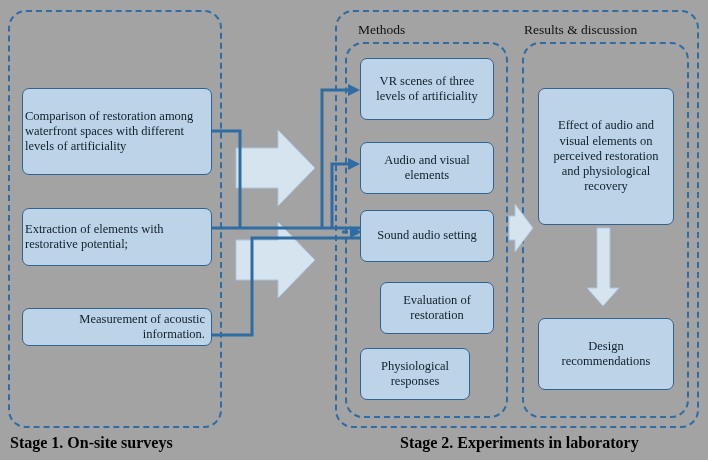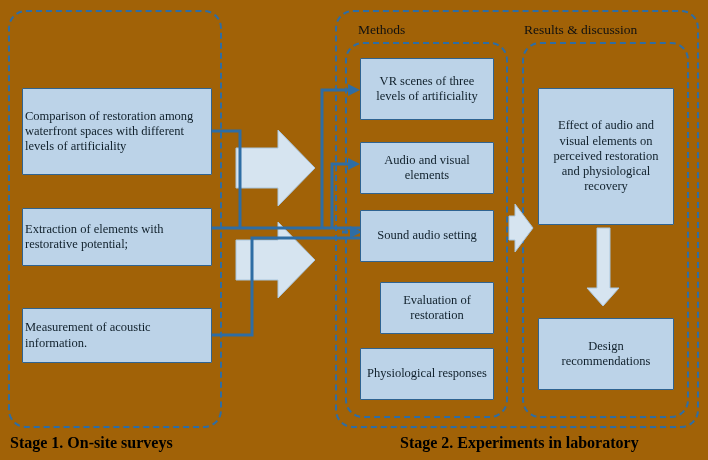--- a/index.html
+++ b/index.html
@@ -7,37 +7,37 @@
     padding: 0;
     background: #ffffff;
   }
   body {
     font-family: "Liberation Serif", serif;
   }
   #canvas {
     position: relative;
     width: 708px;
     height: 460px;
-    background: #a16207;
+    background: #a3a3a3;
     overflow: hidden;
   }
   
   .dash-box {
     position: absolute;
     border: 2.5px dashed #2e6da4;
     border-radius: 18px;
     box-sizing: border-box;
   }
   
   .node {
     position: absolute;
     box-sizing: border-box;
     background: #bcd3e8;
     border: 1.2px solid #2f6391;
-    border-radius: 1px;
+    border-radius: 7px;
     color: #10202b;
     display: flex;
     align-items: center;
     justify-content: center;
     text-align: center;
     line-height: 1.22;
     padding: 3px 6px;
   }
   .node.left {
     text-align: left;
@@ -108,41 +108,41 @@
   <div class="col-title" style="left:524px; top:22px;">Results &amp; discussion</div>
 
   <div class="node left" style="left:22px; top:88px; width:190px; height:87px; font-size:12.5px;">
     <span>Comparison of restoration among waterfront spaces with different levels of artificiality</span>
   </div>
 
   <div class="node left" style="left:22px; top:208px; width:190px; height:58px; font-size:12.5px;">
     <span>Extraction of elements with restorative potential;</span>
   </div>
 
-  <div class="node left" style="left:22px; top:308px; width:190px; height:55px; font-size:12.5px;">
+  <div class="node left" style="left:22px; top:308px; width:190px; height:38px; font-size:12.5px;text-align:right;">
     <span>Measurement of acoustic information.</span>
   </div>
 
   <div class="node" style="left:360px; top:58px; width:134px; height:62px; font-size:12.5px;">
     <span>VR scenes of three levels of artificiality</span>
   </div>
 
   <div class="node" style="left:360px; top:142px; width:134px; height:52px; font-size:12.5px;">
     <span>Audio and visual elements</span>
   </div>
 
   <div class="node" style="left:360px; top:210px; width:134px; height:52px; font-size:12.5px;">
     <span>Sound audio setting</span>
   </div>
 
   <div class="node" style="left:380px; top:282px; width:114px; height:52px; font-size:12.5px;">
     <span>Evaluation of restoration</span>
   </div>
 
-  <div class="node" style="left:360px; top:348px; width:134px; height:52px; font-size:12.5px;">
+  <div class="node" style="left:360px; top:348px; width:110px; height:52px; font-size:12.5px;">
     <span>Physiological responses</span>
   </div>
 
   <div class="node" style="left:538px; top:88px; width:136px; height:137px; font-size:12.5px;">
     <span>Effect of audio and visual elements on perceived restoration and physiological recovery</span>
   </div>
 
   <div class="node" style="left:538px; top:318px; width:136px; height:72px; font-size:12.5px;">
     <span>Design recommendations</span>
   </div>

